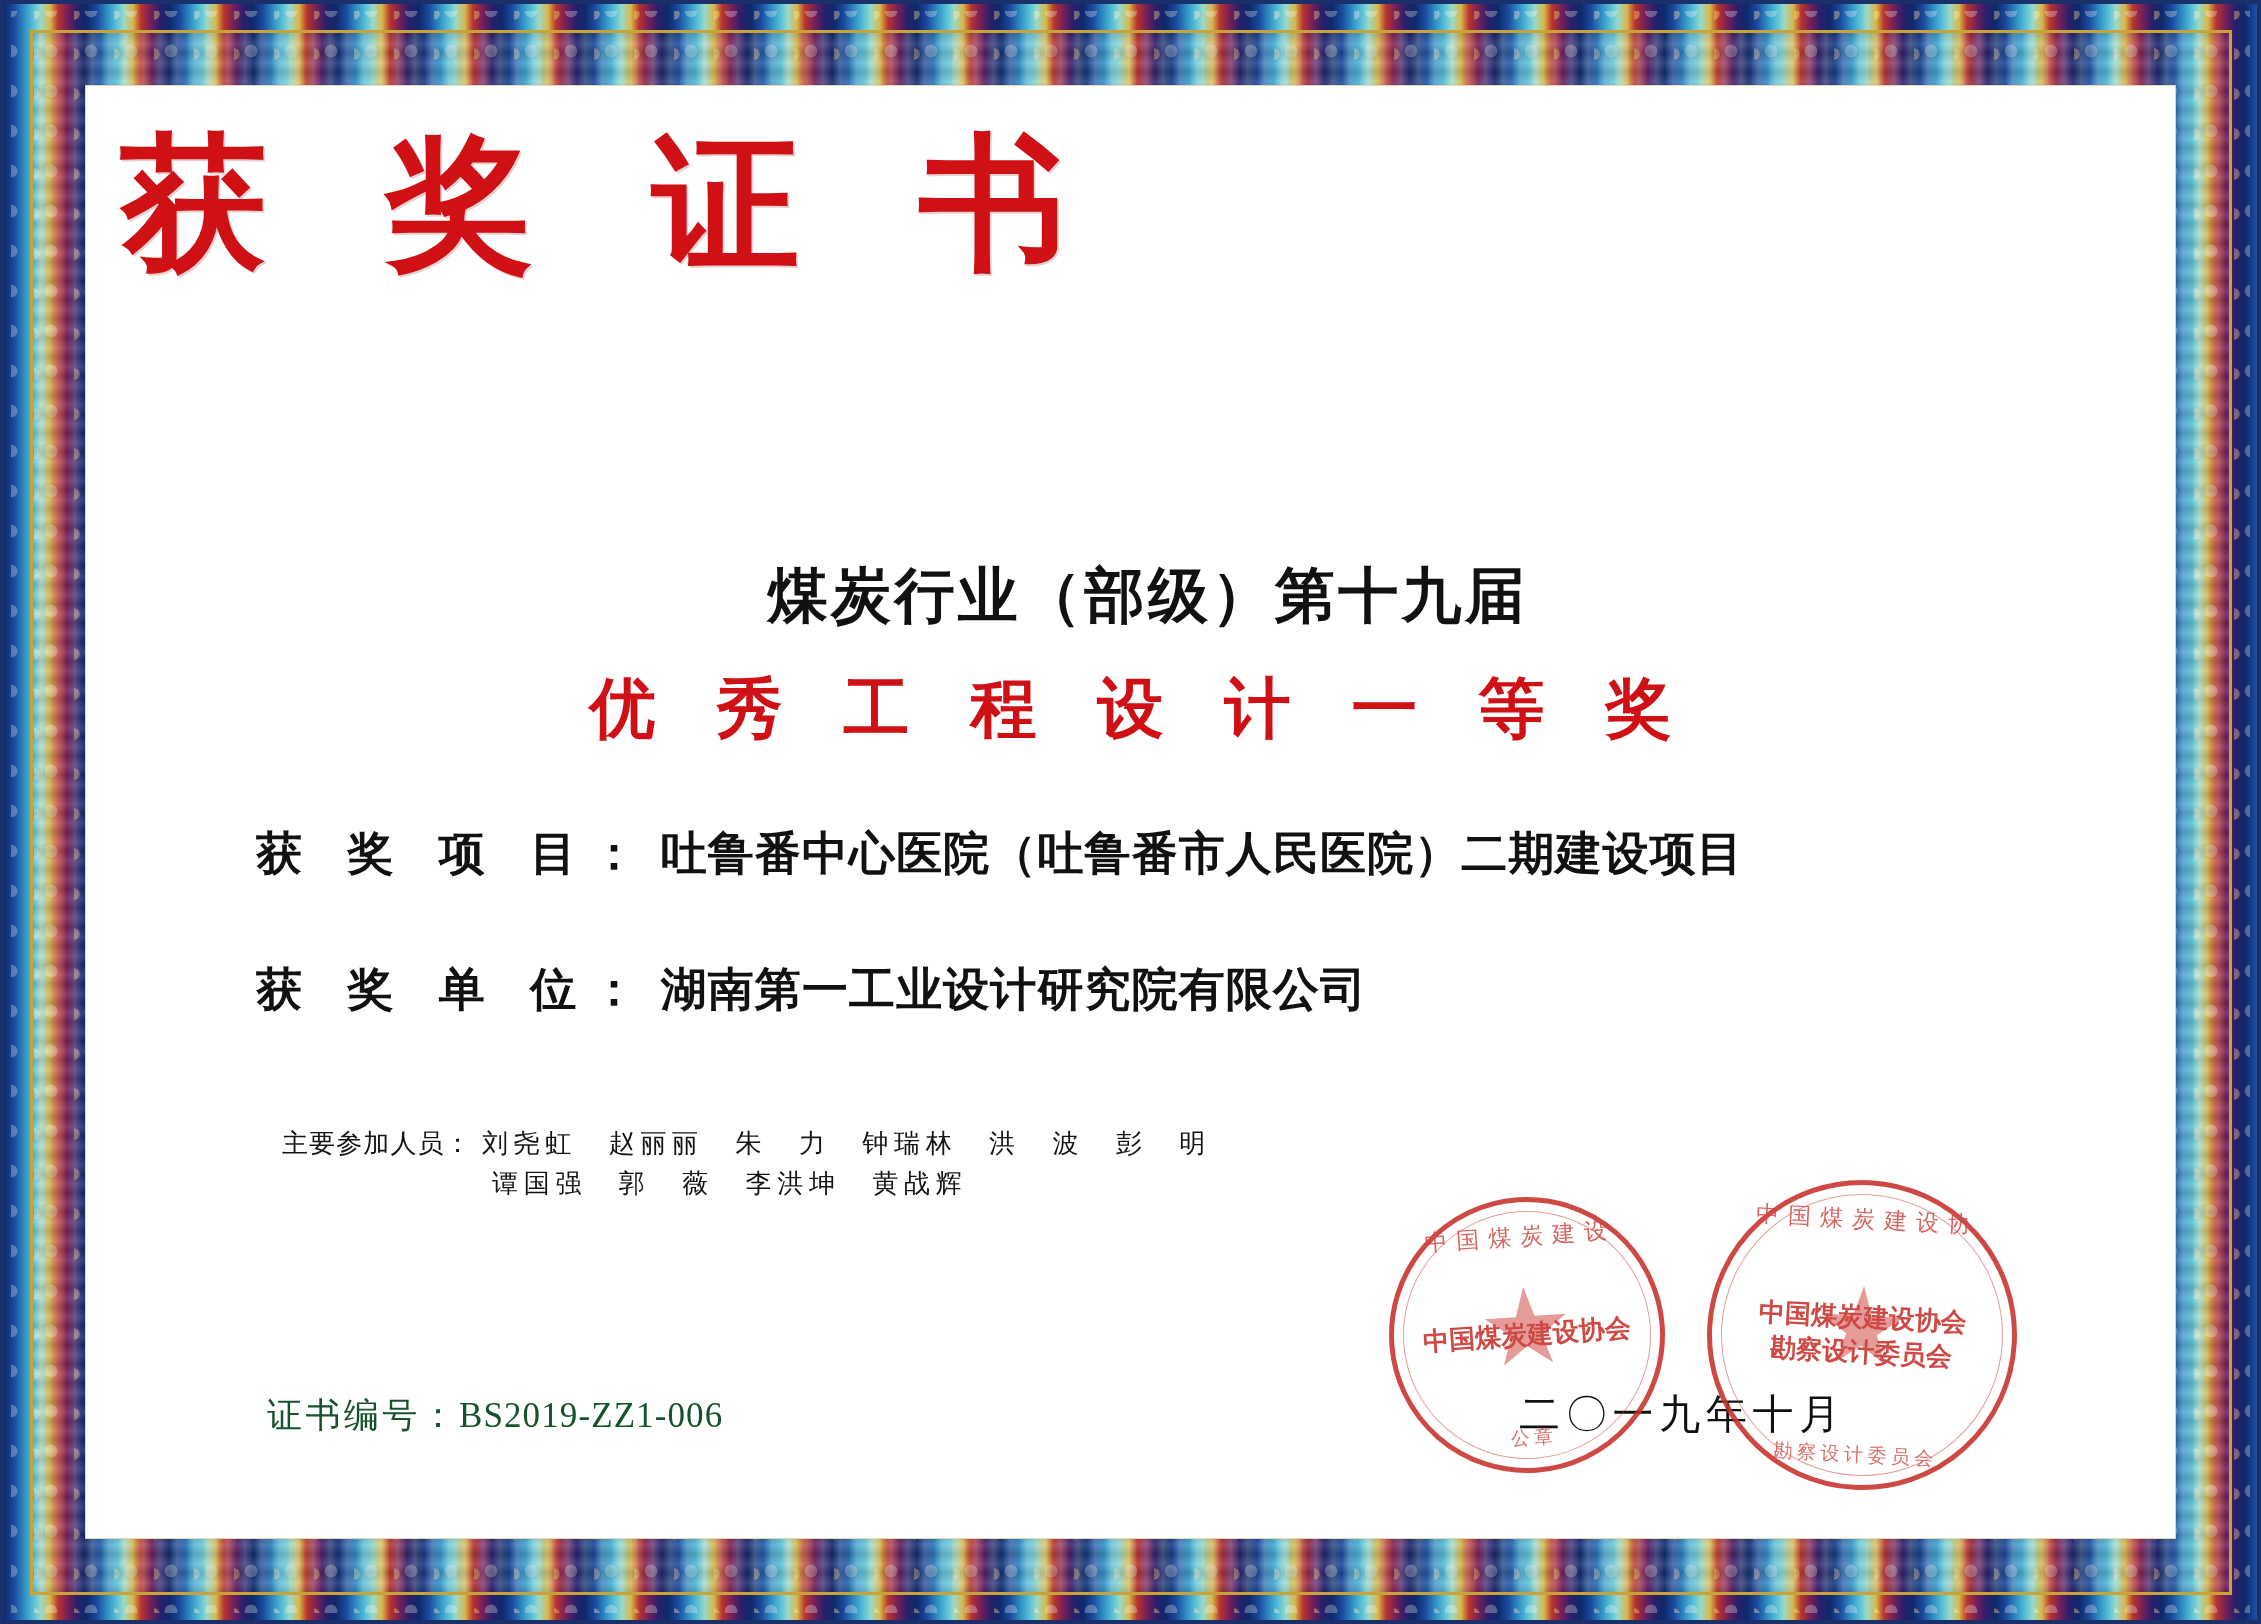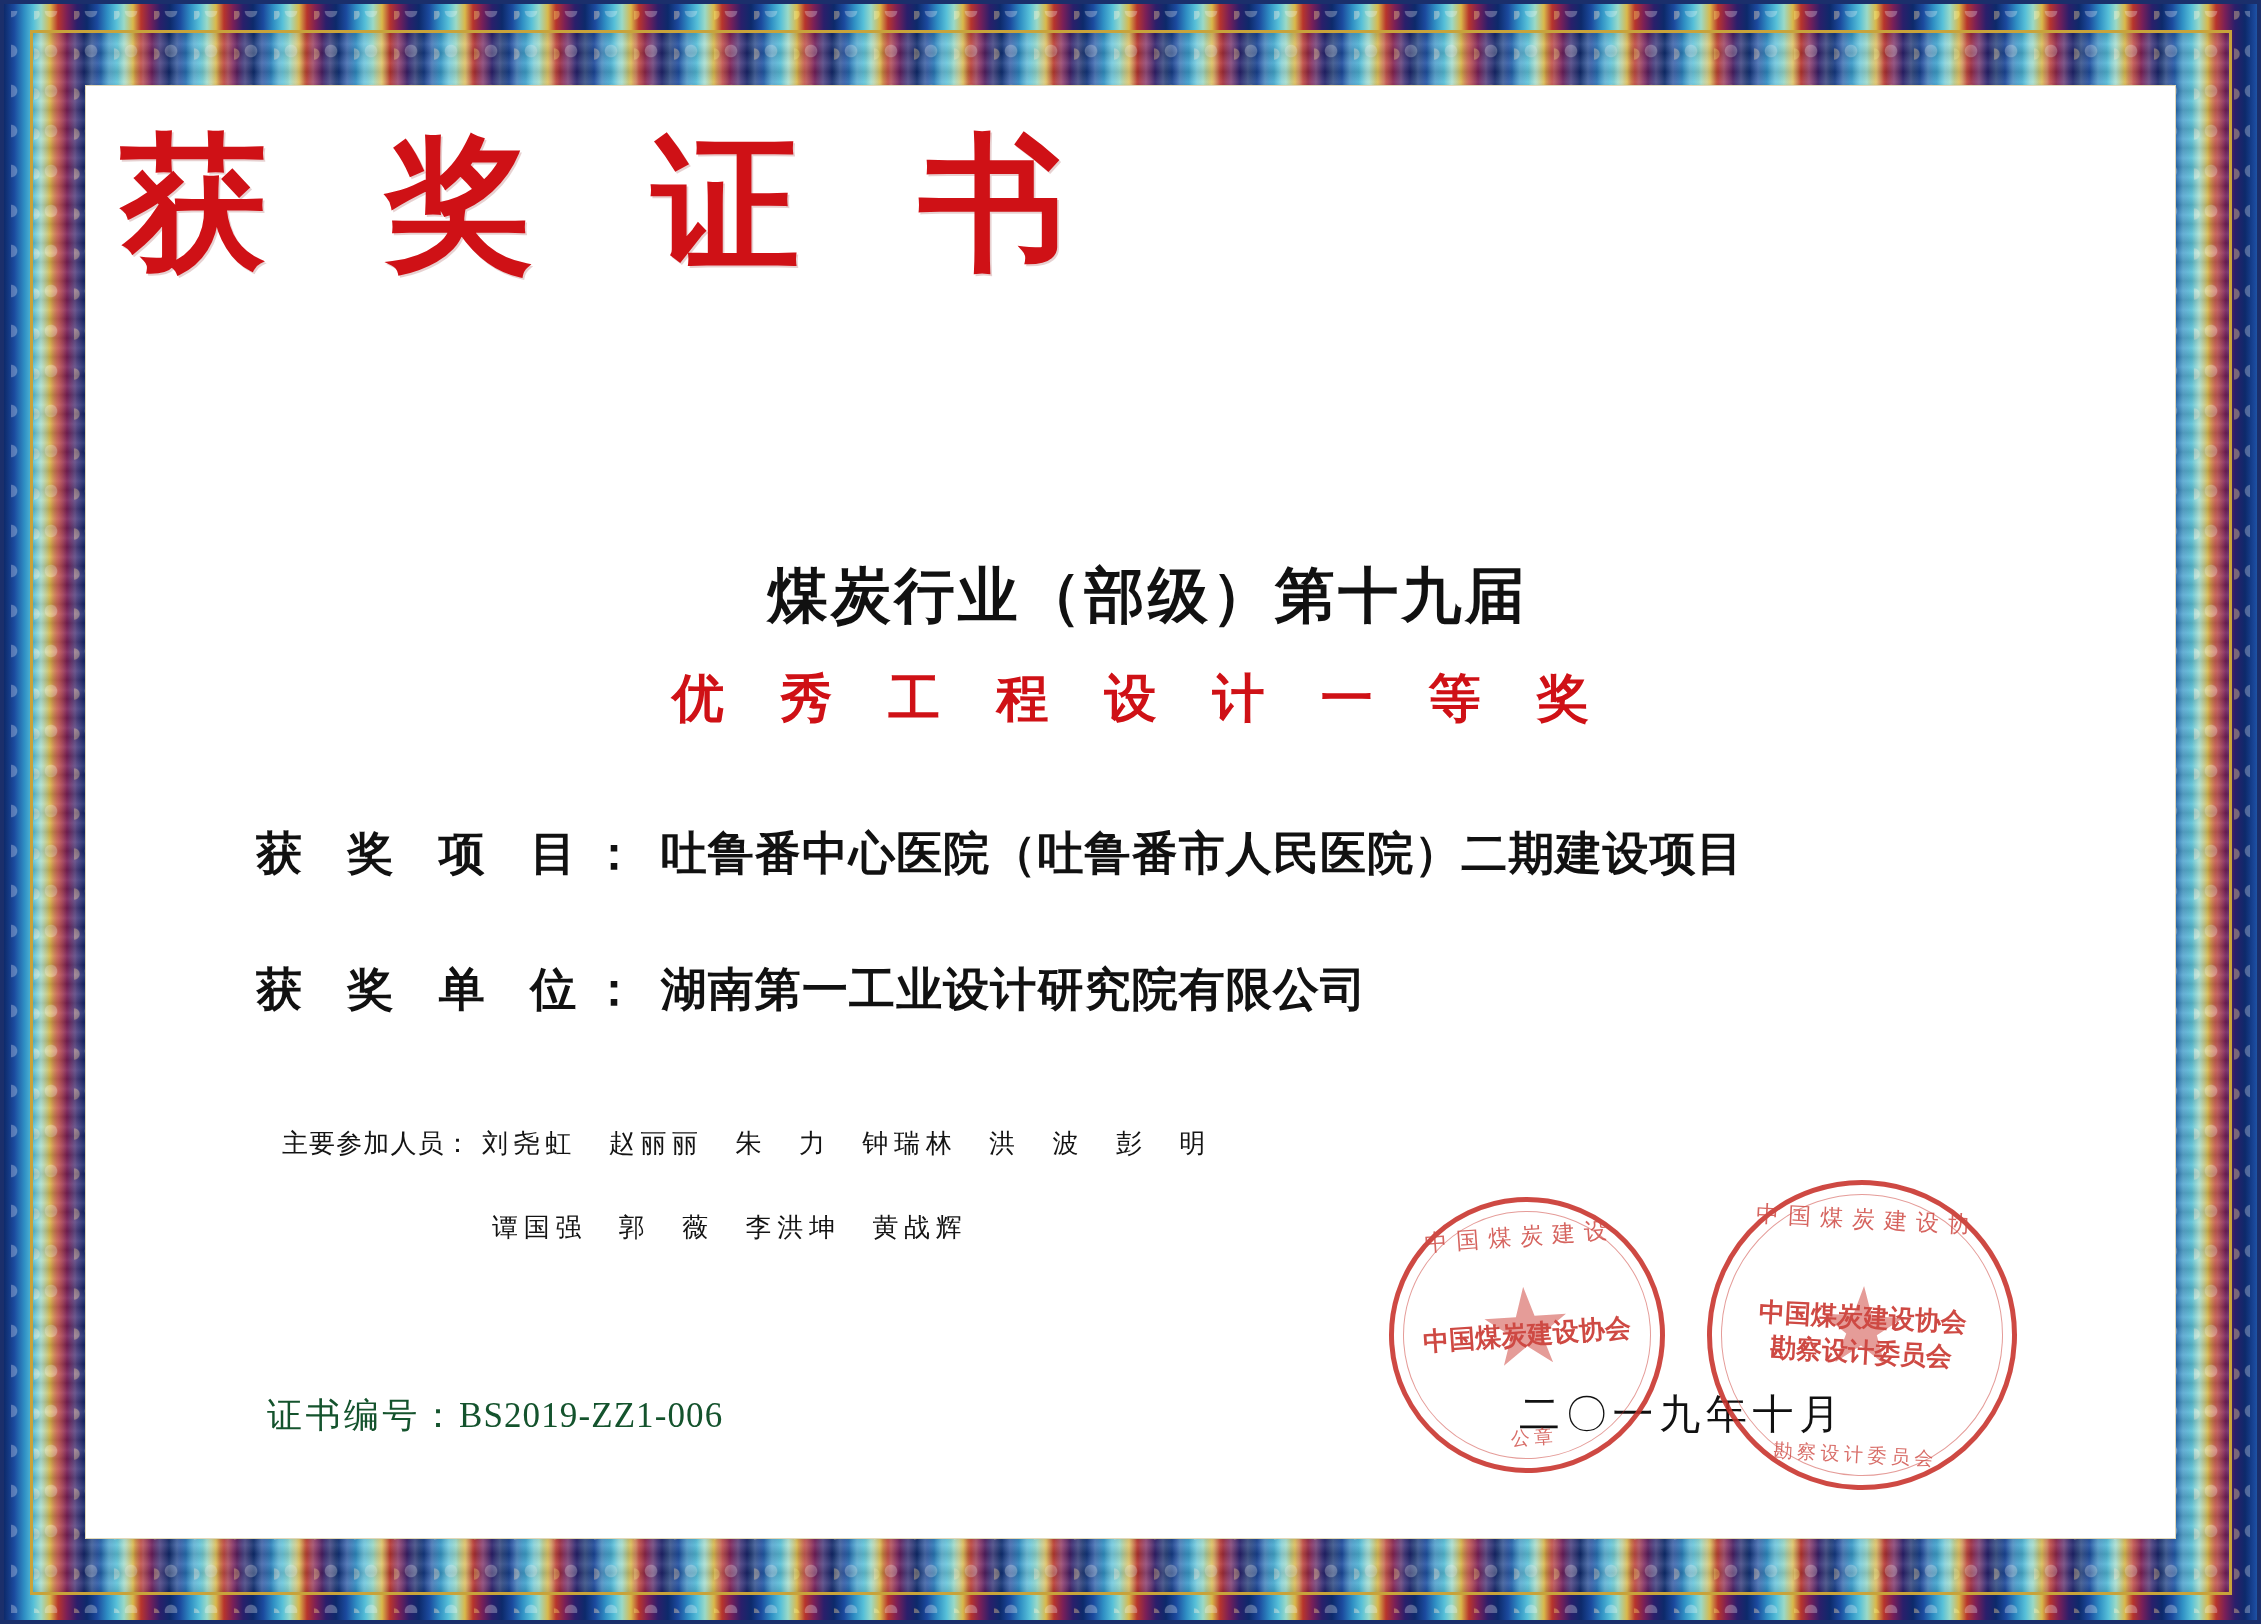--- a/index.html
+++ b/index.html
@@ -103,21 +103,21 @@
     padding-left: 35px;
   }
 
   .title-sub2 {
     position: absolute;
     left: 0; right: 0;
     top: 578px;
     text-align: center;
     color: #cf1116;
     font-weight: 700;
-    font-size: 52px;
+    font-size: 66px;
     letter-spacing: 19px;
     text-indent: 19px;
     font-family: "DejaVu Serif", serif;
   }
 
   .field-row {
     position: absolute;
     left: 170px;
     right: 102px;
     display: flex;
@@ -152,21 +152,20 @@
     letter-spacing: 1.1px;
     margin-right: 10.2px;
   }
   .participants .p-names {
     letter-spacing: 5.7px;
   }
   .participants .p-line2 {
     margin-left: 210px;
     letter-spacing: 5.7px;
     display: block;
-    margin-top: 44px;
   }
 
   .cert-number {
     position: absolute;
     left: 181px;
     bottom: 99px;
     font-size: 35px;
     color: #14532d;
     font-family: "DejaVu Serif", serif;
     letter-spacing: 1.7px;

